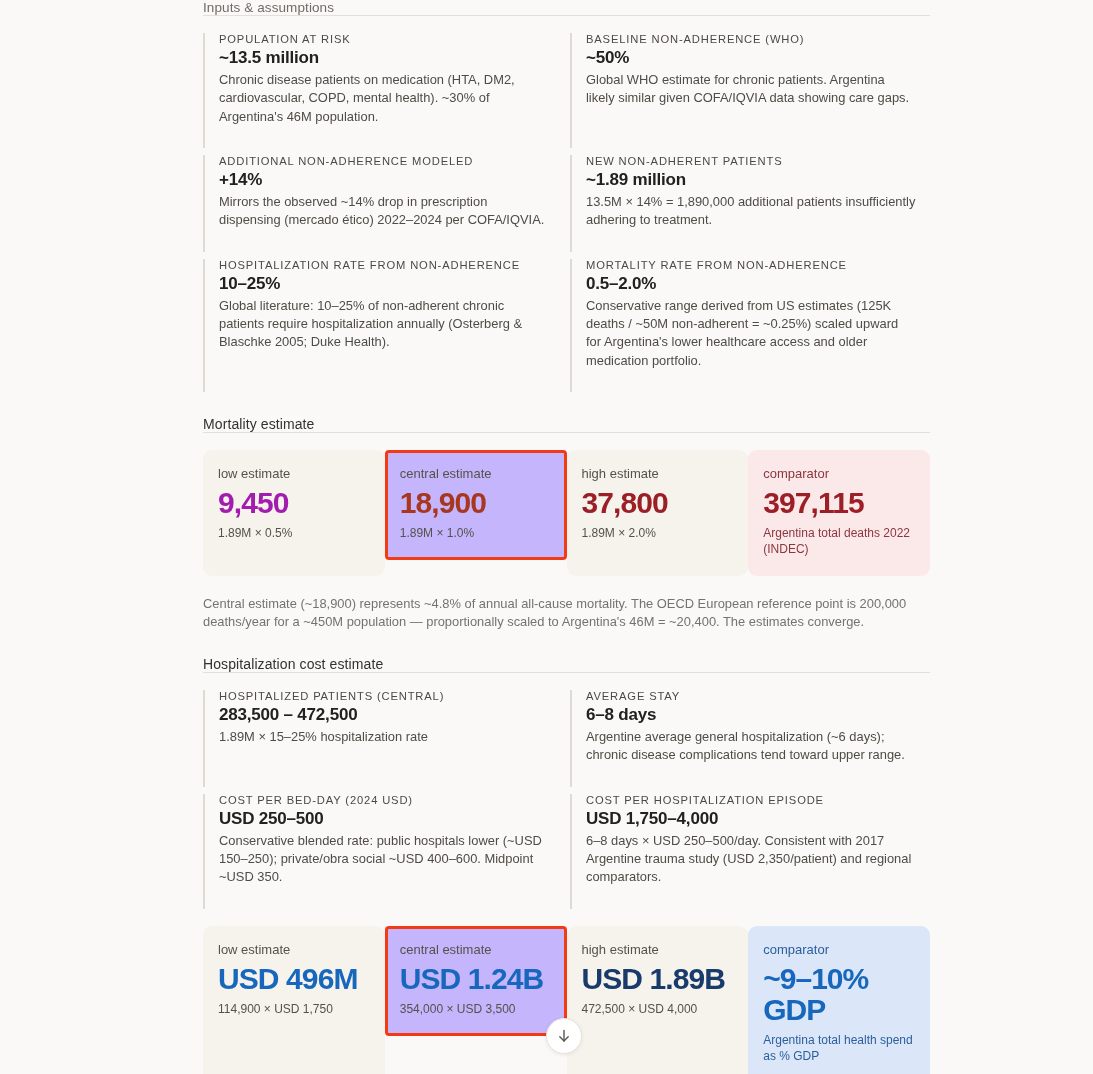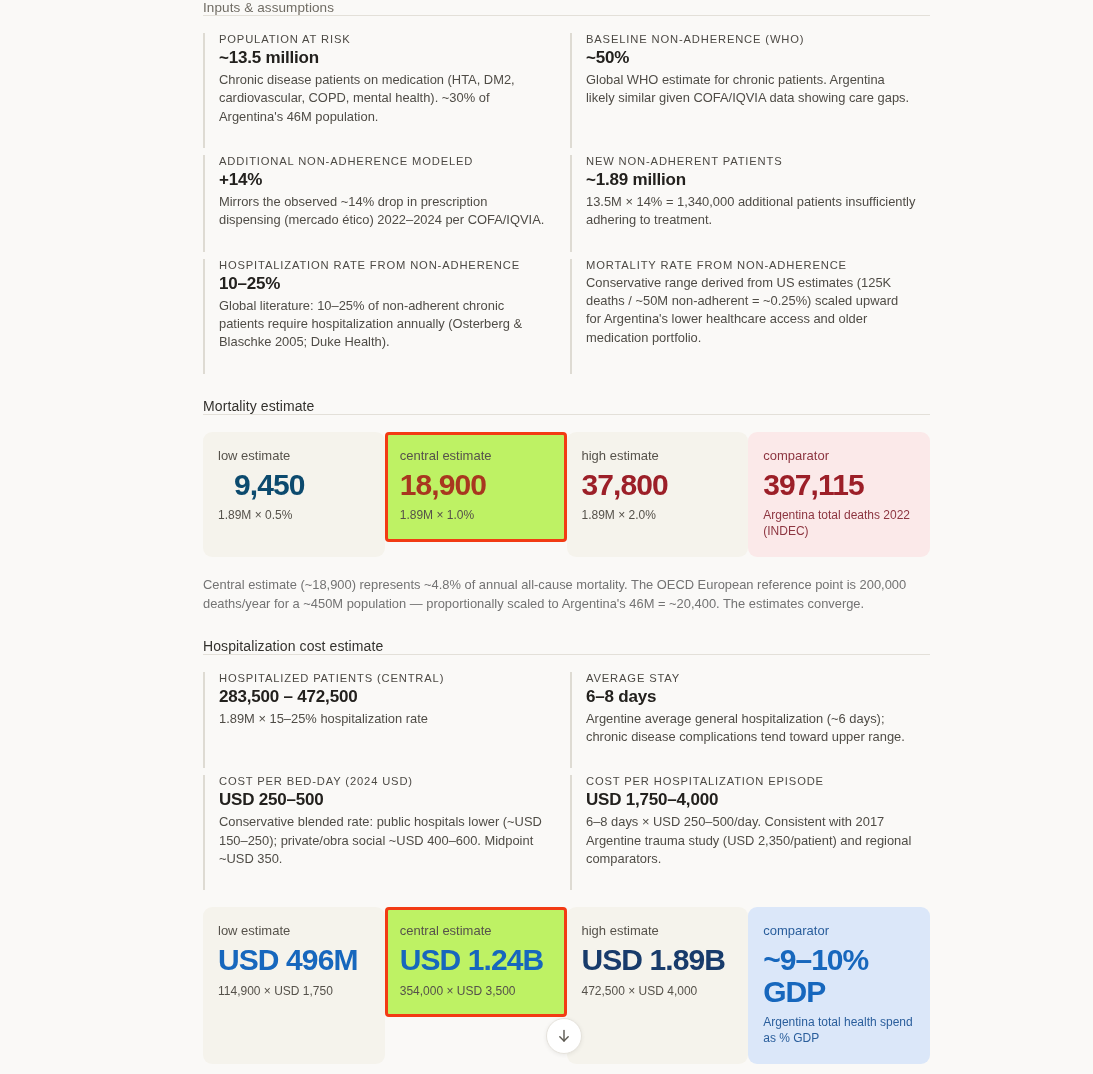--- a/index.html
+++ b/index.html
@@ -70,21 +70,21 @@
     margin-top: 17px;
     align-items: stretch;
   }
   .card {
     background: #f5f3ec;
     border-radius: 9px;
     padding: 16px 15px 18px 15px;
     position: relative;
   }
   .card.highlight {
-    background: #bef264;
+    background: #c4b5fd;
     border: 3px solid #f23b14;
     border-radius: 4px;
     padding: 13px 12px 15px 12px;
     align-self: start;
   }
   .card.comparator-rose { background: #fbe9e9; }
   .card.comparator-blue { background: #dbe7f9; }
 
   .card .k {
     font-size: 13px;
@@ -97,21 +97,21 @@
     letter-spacing: -0.9px;
     line-height: 1.04;
     margin-bottom: 8px;
   }
   .card .sub {
     font-size: 12px;
     color: #55514a;
     line-height: 1.32;
   }
 
-  .v-amber  { color: #0c4a6e; margin-left: 16px; }
+  .v-amber  { color: #a21caf; }
   .v-brick  { color: #a8371f; }
   .v-crimson{ color: #9c1f28; }
   .v-blue   { color: #1767bd; }
   .v-navy   { color: #183b6b; }
 
   .card.comparator-rose .k { color: #8d3540; }
   .card.comparator-rose .sub { color: #8d3540; }
   .card.comparator-blue .k { color: #2a5e9c; }
   .card.comparator-blue .sub { color: #2a5e9c; }
 
@@ -168,31 +168,32 @@
 
     <div class="assump">
       <div class="label">ADDITIONAL NON-ADHERENCE MODELED</div>
       <div class="value">+14%</div>
       <div class="desc">Mirrors the observed ~14% drop in prescription dispensing (mercado ético) 2022–2024 per COFA/IQVIA.</div>
     </div>
 
     <div class="assump">
       <div class="label">NEW NON-ADHERENT PATIENTS</div>
       <div class="value">~1.89 million</div>
-      <div class="desc">13.5M × 14% = 1,340,000 additional patients insufficiently adhering to treatment.</div>
+      <div class="desc">13.5M × 14% = 1,890,000 additional patients insufficiently adhering to treatment.</div>
     </div>
 
     <div class="assump">
       <div class="label">HOSPITALIZATION RATE FROM NON-ADHERENCE</div>
       <div class="value">10–25%</div>
       <div class="desc">Global literature: 10–25% of non-adherent chronic patients require hospitalization annually (Osterberg &amp; Blaschke 2005; Duke Health).</div>
     </div>
 
     <div class="assump">
       <div class="label">MORTALITY RATE FROM NON-ADHERENCE</div>
+      <div class="value">0.5–2.0%</div>
       <div class="desc">Conservative range derived from US estimates (125K deaths / ~50M non-adherent = ~0.25%) scaled upward for Argentina's lower healthcare access and older medication portfolio.</div>
     </div>
 
   </div>
 
   <div class="block">
     <div class="section-head dark">Mortality estimate</div>
 
     <div class="cards">
 

